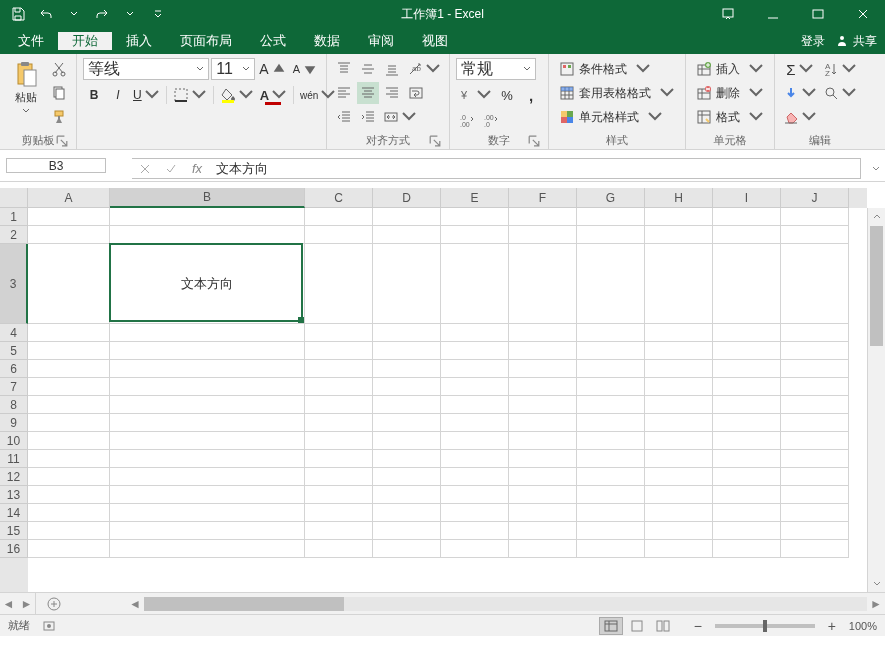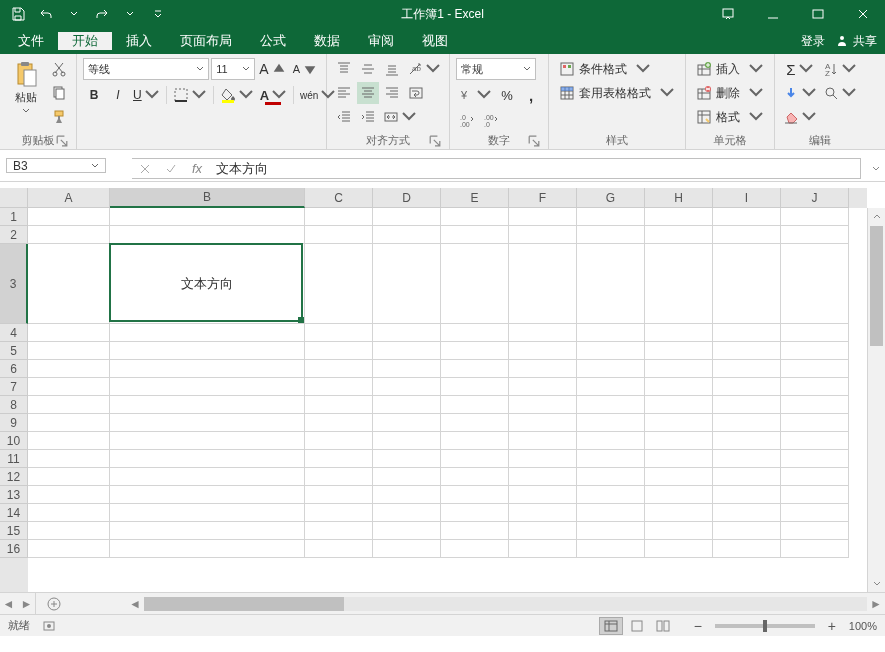--- a/index.html
+++ b/index.html
@@ -33,31 +33,31 @@
 .dlg-launch svg { stroke: #888; fill: none; }
 
 .big-btn { display: flex; flex-direction: column; align-items: center; justify-content: center; width: 40px; padding-top: 2px; cursor: pointer; font-size: 11px; gap: 2px; }
 .big-btn .icon { width: 28px; height: 28px; }
 .col { display: flex; flex-direction: column; gap: 2px; }
 .small-btn { height: 22px; min-width: 22px; display: flex; align-items: center; justify-content: center; cursor: pointer; padding: 0 2px; gap: 2px; }
 .small-btn svg { width: 16px; height: 16px; }
 .dd-arrow { width: 8px; height: 8px; }
 .sep-v { width: 1px; background: #d4d4d4; margin: 2px 2px; align-self: stretch; }
 
-.combo { height: 22px; border: 1px solid #c0c0c0; background: #fff; display: flex; align-items: center; padding: 0 4px; font-size: 11px; cursor: pointer; }
+.combo { height: 22px; border: 1px solid #c0c0c0; background: #fff; display: flex; align-items: center; padding: 0 4px; font-size: 16px; cursor: pointer; }
 .combo .dd { margin-left: auto; }
 
 .row { display: flex; gap: 2px; }
 
 .style-btn { display: flex; align-items: center; gap: 4px; height: 22px; padding: 0 4px; cursor: pointer; font-size: 12px; white-space: nowrap; }
 .style-btn svg { width: 16px; height: 16px; flex-shrink: 0; }
 
 
 .formula-bar { height: 26px; border-bottom: 1px solid #d4d4d4; display: flex; align-items: stretch; background: #fff; }
-.namebox { width: 100px; border: 1px solid #c0c0c0; margin: 2px 0 8px 6px; display: flex; align-items: center; padding: 0 6px; background: #fff; font-size: 12px; }
+.namebox { width: 100px; border: 1px solid #c0c0c0; margin: 2px 0 8px 6px; display: flex; align-items: center; padding: 0 6px; background: #fff; font-size: 12px; flex-direction: column; }
 .namebox .dd { margin-left: auto; cursor: pointer; }
 .fb-btns { display: flex; align-items: center; border-top: 1px solid #c0c0c0; border-bottom: 1px solid #c0c0c0; margin: 2px 0; }
 .fb-btn { width: 26px; height: 100%; display: flex; align-items: center; justify-content: center; cursor: pointer; color: #888; }
 .fb-btn svg { width: 14px; height: 14px; }
 .formula-input { flex: 1; border: 1px solid #c0c0c0; border-left: none; margin: 2px 6px 2px 0; padding: 0 6px; display: flex; align-items: center; font-size: 13px; background: #fff; }
 .fb-expand { width: 18px; display: flex; align-items: center; justify-content: center; cursor: pointer; }
 
 
 .grid-area { position: relative; height: 404px; display: flex; }
 .selectall { width: 28px; height: 20px; background: #e6e6e6; border-right: 1px solid #ccc; border-bottom: 1px solid #ccc; position: absolute; top: 0; left: 0; cursor: pointer; }
@@ -454,20 +454,32 @@
             <path d="M1 2l3 3 3-3" fill="none" stroke="#666"></path>
           </svg>
         </div>
       <div class="style-btn">
           <svg viewBox="0 0 16 16">
             <rect x="2" y="2" width="12" height="12" fill="none" stroke="#666"></rect>
             <path d="M2 6h12M2 10h12M6 2v12M10 2v12" stroke="#666"></path>
             <rect x="2" y="2" width="12" height="4" fill="#4a86e8" opacity="0.6"></rect>
           </svg>
           <span>套用表格格式</span>
+          <svg class="dd-arrow" viewBox="0 0 8 8" style="margin-left:4px">
+            <path d="M1 2l3 3 3-3" fill="none" stroke="#666"></path>
+          </svg>
+        </div>
+      <div class="style-btn">
+          <svg viewBox="0 0 16 16">
+            <rect x="2" y="2" width="6" height="6" fill="#f5c96b"></rect>
+            <rect x="8" y="2" width="6" height="6" fill="#6aa84f"></rect>
+            <rect x="2" y="8" width="6" height="6" fill="#e06666"></rect>
+            <rect x="8" y="8" width="6" height="6" fill="#4a86e8"></rect>
+          </svg>
+          <span>单元格样式</span>
           <svg class="dd-arrow" viewBox="0 0 8 8" style="margin-left:4px">
             <path d="M1 2l3 3 3-3" fill="none" stroke="#666"></path>
           </svg>
         </div>
     </div>
     <div class="group-label">
         <span>样式</span>
       </div>
   </div>
 

